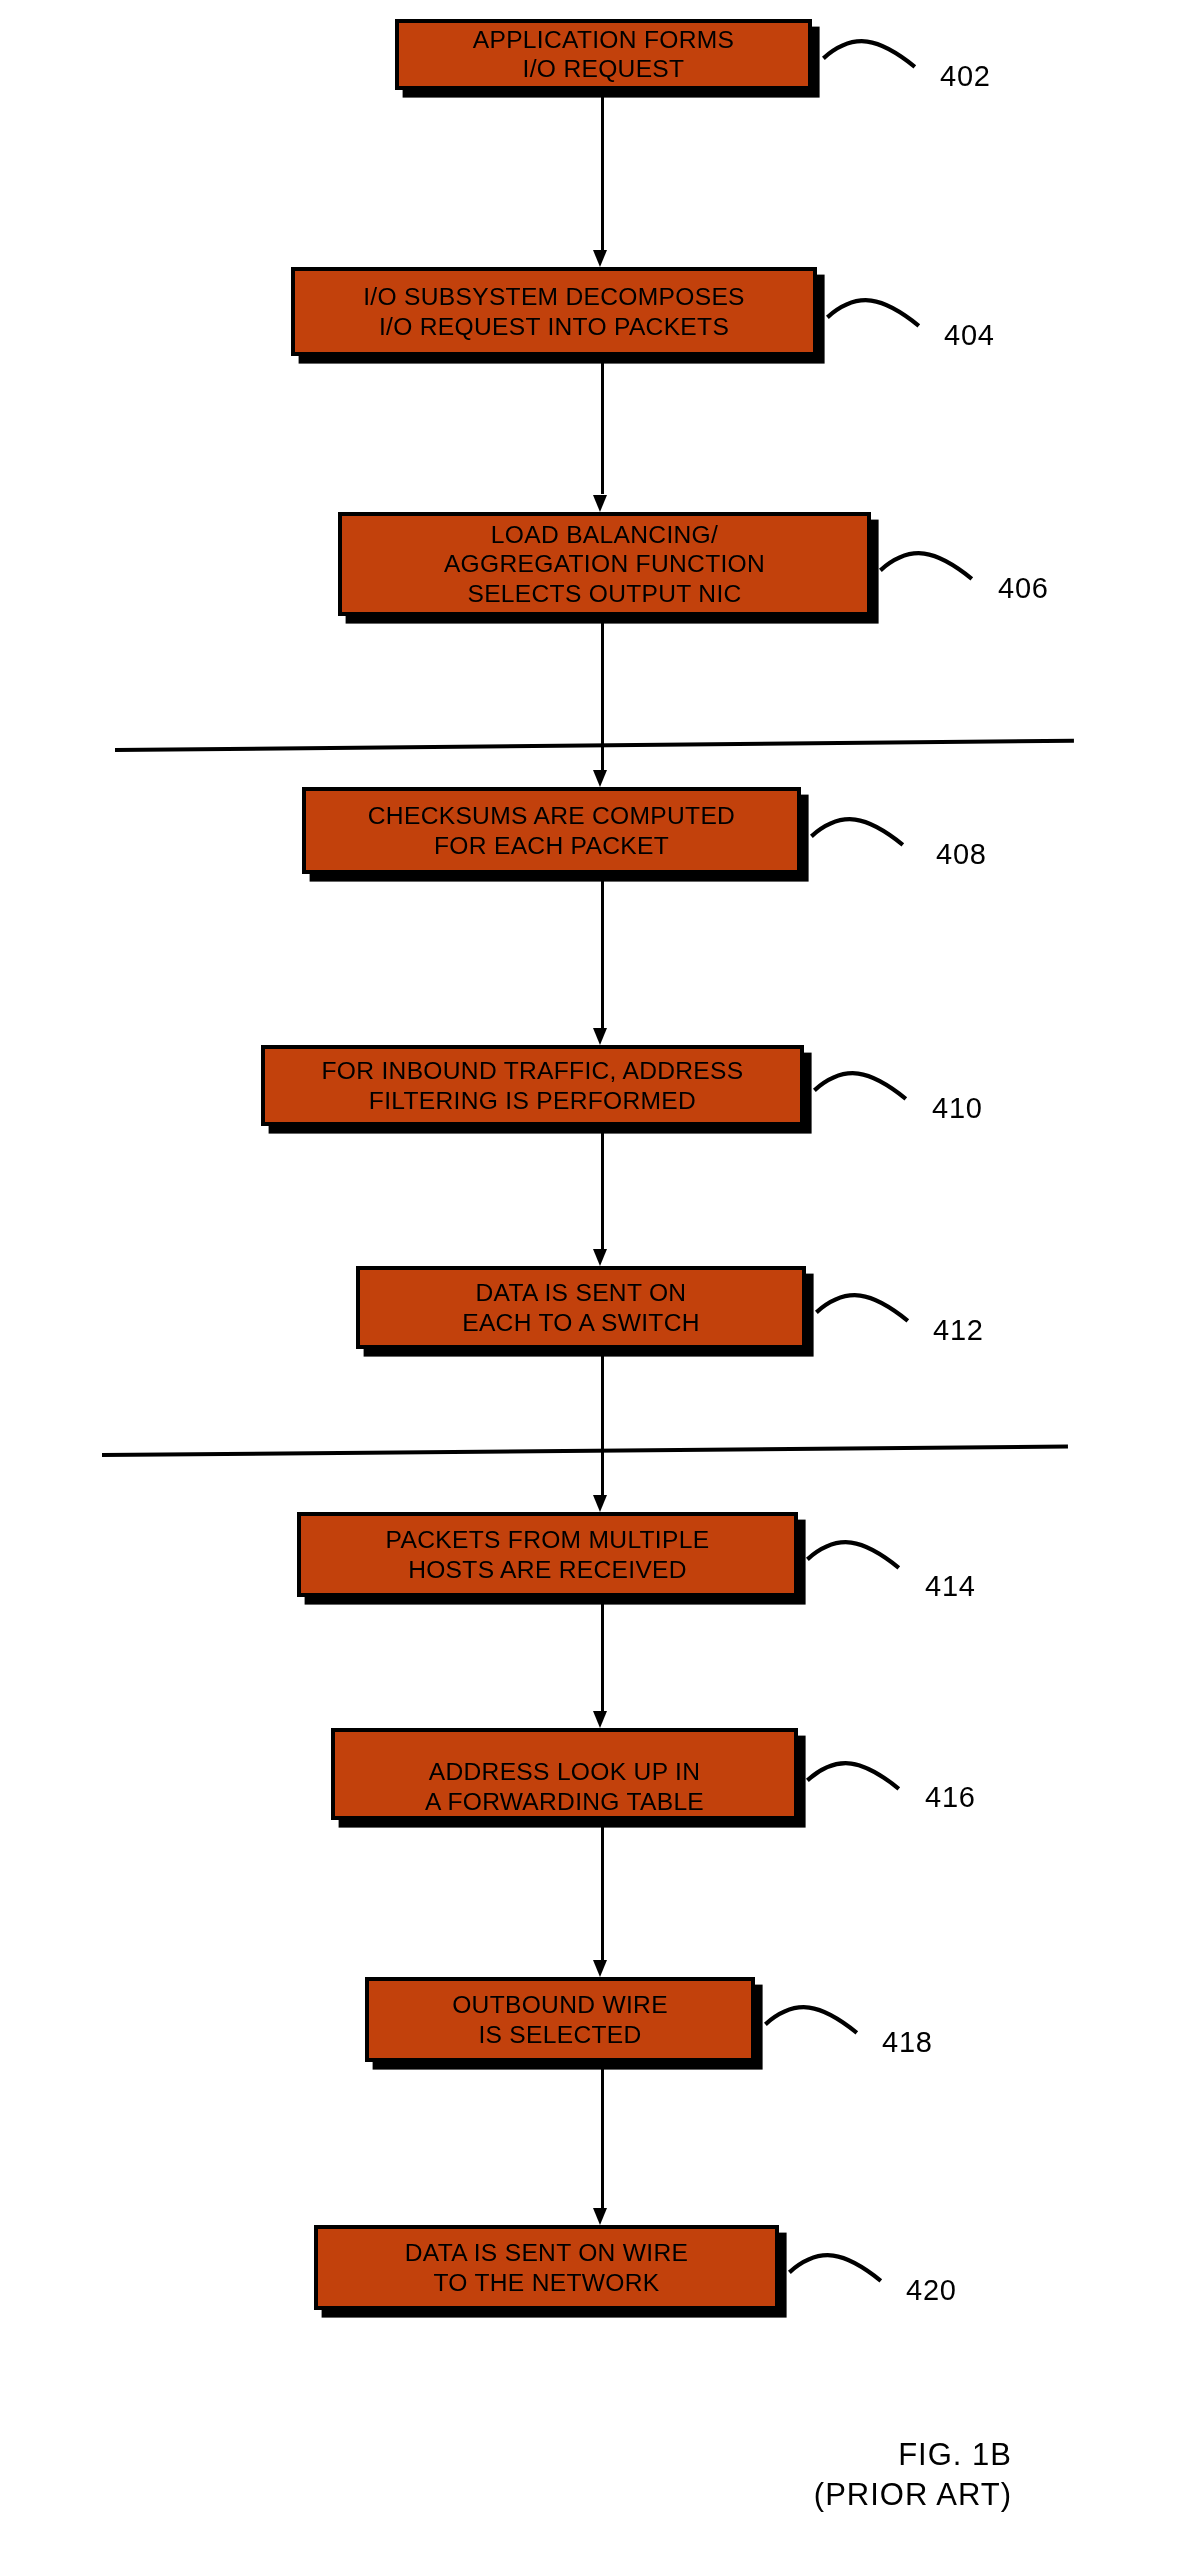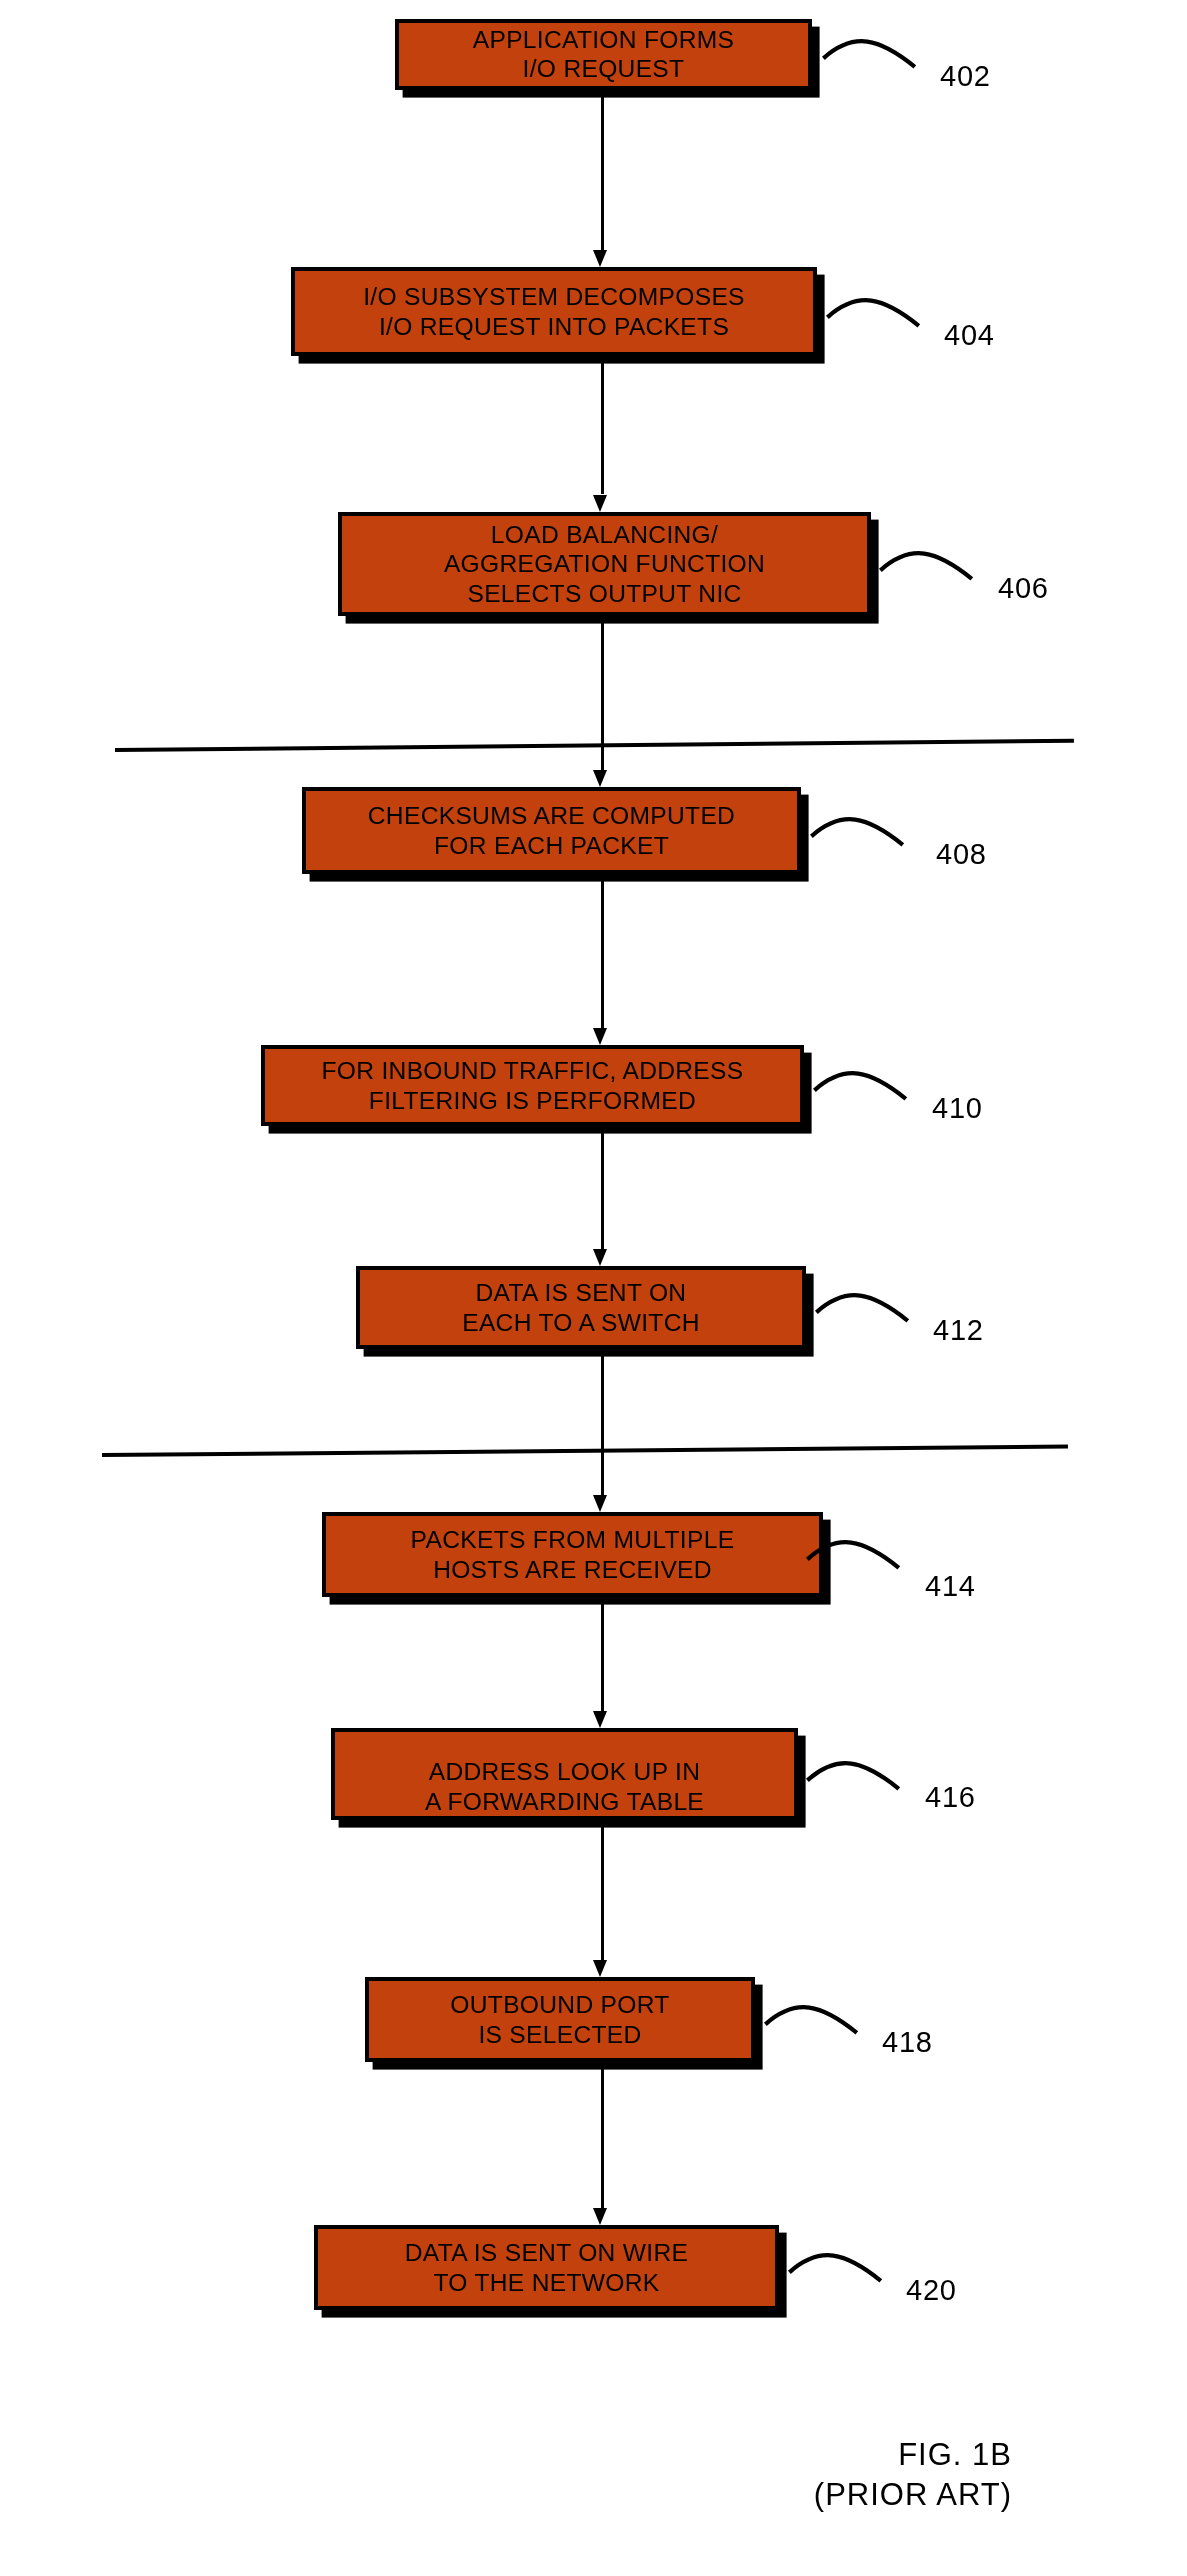--- a/index.html
+++ b/index.html
@@ -115,40 +115,40 @@
     <span class="txt">DATA IS SENT ON
 EACH TO A SWITCH</span>
   </div>
   <svg class="leader" style="left: 813px; top: 1280px; width: 127px; height: 68px;" viewBox="0 0 150 80" width="127" height="68">
     <path d="M4,38 C40,6 70,14 112,48" fill="none" stroke="#000" stroke-width="5"></path>
   </svg>
   <div class="ref" style="left: 933px; top: 1316px;">412</div>
 
   <div class="divider" style="left:102px;top:1453px;width:966px;transform:rotate(-0.5deg);"></div>
 
-  <div class="node" style="left: 297px; top: 1512px; width: 501px; height: 85px; margin-left: 25px;">
+  <div class="node" style="left: 297px; top: 1512px; width: 501px; height: 85px;">
     <span class="txt">PACKETS FROM MULTIPLE
 HOSTS ARE RECEIVED</span>
   </div>
   <svg class="leader" style="left: 804px; top: 1527px; width: 127px; height: 68px;" viewBox="0 0 150 80" width="127" height="68">
     <path d="M4,38 C40,6 70,14 112,48" fill="none" stroke="#000" stroke-width="5"></path>
   </svg>
   <div class="ref" style="left: 925px; top: 1563px; margin-top: 9px;">414</div>
 
   <div class="node" style="left: 331px; top: 1728px; width: 467px; height: 92px; align-items: flex-end;">
     <span class="txt">ADDRESS LOOK UP IN
 A FORWARDING TABLE</span>
   </div>
   <svg class="leader" style="left: 804px; top: 1748px; width: 127px; height: 68px;" viewBox="0 0 150 80" width="127" height="68">
     <path d="M4,38 C40,6 70,14 112,48" fill="none" stroke="#000" stroke-width="5"></path>
   </svg>
   <div class="ref" style="left: 925px; top: 1783px;">416</div>
 
   <div class="node" style="left: 365px; top: 1977px; width: 390px; height: 85px;">
-    <span class="txt">OUTBOUND PORT
+    <span class="txt">OUTBOUND WIRE
 IS SELECTED</span>
   </div>
   <svg class="leader" style="left: 762px; top: 1992px; width: 127px; height: 68px;" viewBox="0 0 150 80" width="127" height="68">
     <path d="M4,38 C40,6 70,14 112,48" fill="none" stroke="#000" stroke-width="5"></path>
   </svg>
   <div class="ref" style="left: 882px; top: 2028px;">418</div>
 
   <div class="node" style="left: 314px; top: 2225px; width: 465px; height: 85px;">
     <span class="txt">DATA IS SENT ON WIRE
 TO THE NETWORK</span>

